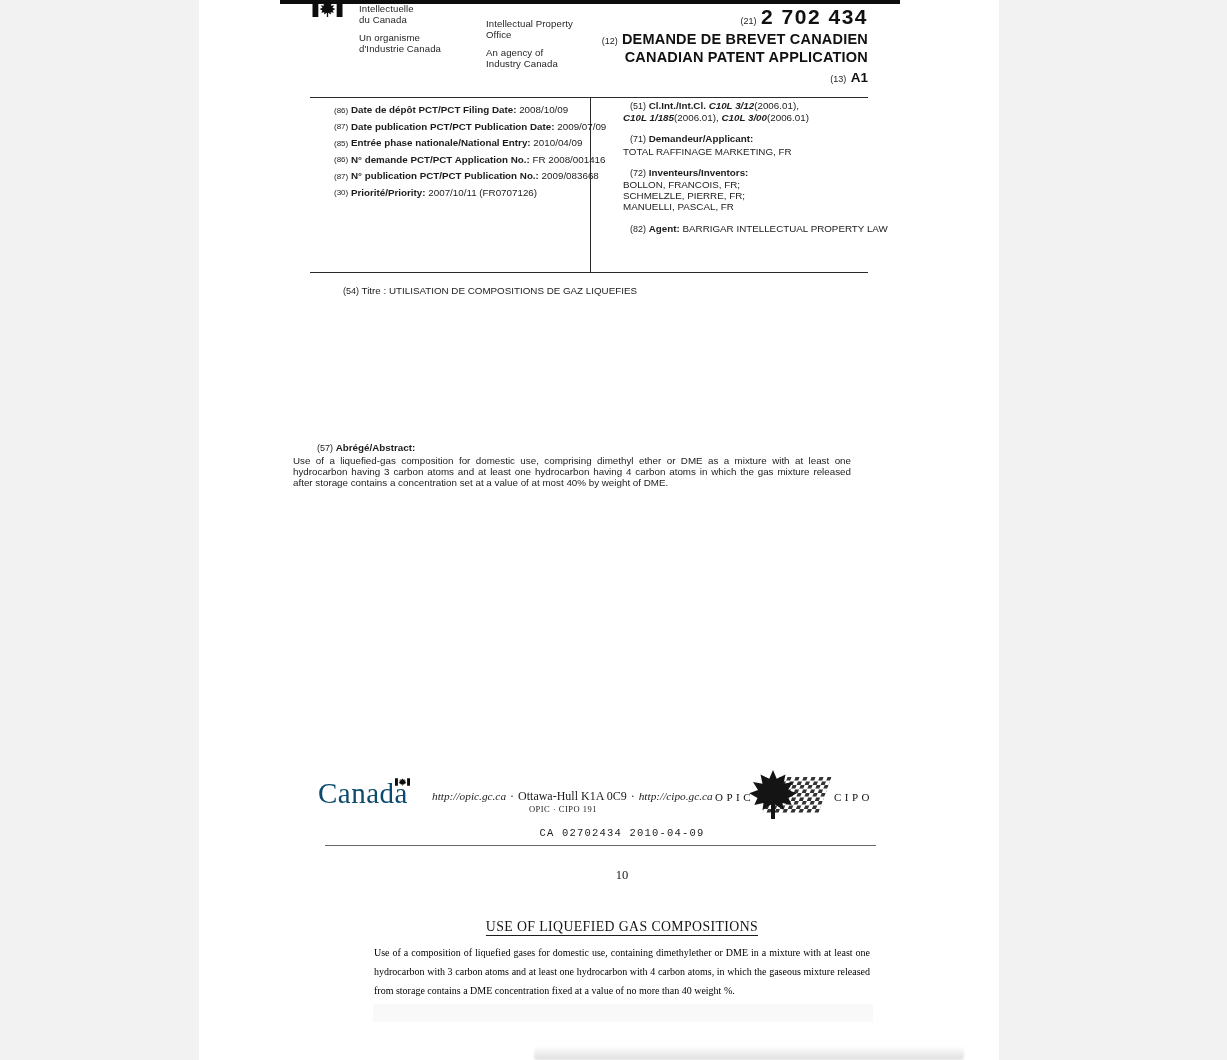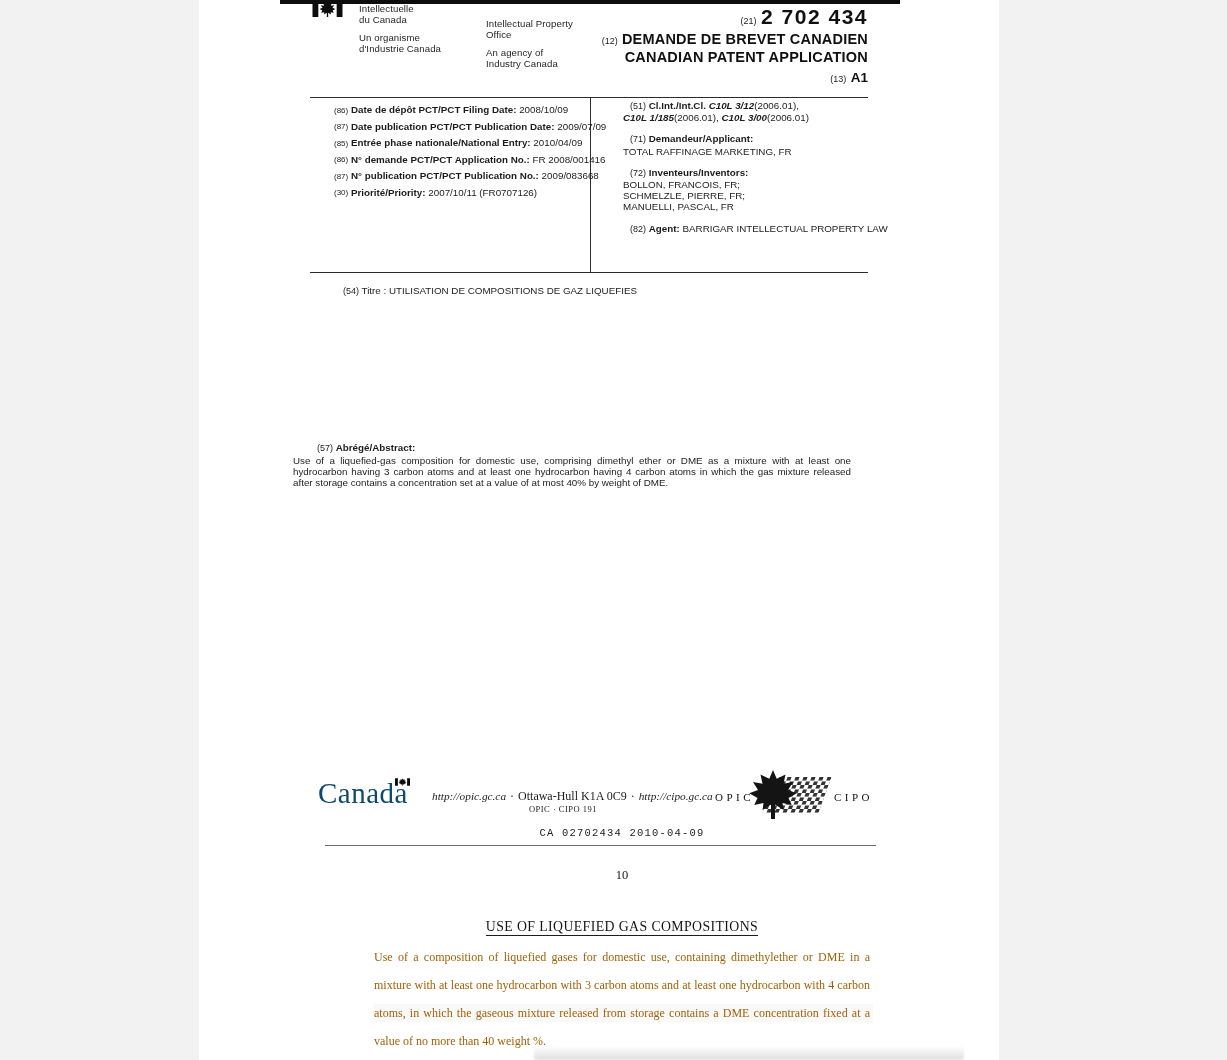--- a/index.html
+++ b/index.html
@@ -61,21 +61,21 @@
 
   
   .stamp{font-family:"Liberation Mono",monospace;font-size:10.5px;letter-spacing:1.2px;color:#222;text-align:center;}
   .midrule{background:#6a6a6a;height:1px;}
 
   
   .center-block{text-align:center;color:#161616;}
   .pgnum{font-size:12.5px;}
   .heading-u{font-size:13.8px;letter-spacing:0.4px;}
   .heading-u span{border-bottom:1.2px solid #1c1c1c;padding-bottom:1px;}
-  .body-p{font-size:12px;line-height:28px;color:#a16207;text-align:justify;}
+  .body-p{font-size:10px;line-height:19px;color:#000000;text-align:justify;}
 
   .smudge{background:rgba(0,0,0,0.022);}
   .shadowband{
     background:linear-gradient(180deg, rgba(255,255,255,0) 0%, rgba(0,0,0,0.10) 80%, rgba(0,0,0,0.13) 100%);
     filter:blur(1px);border-radius:3px;
   }
   svg{display:block;}
 </style>
 </head>
 <body>

